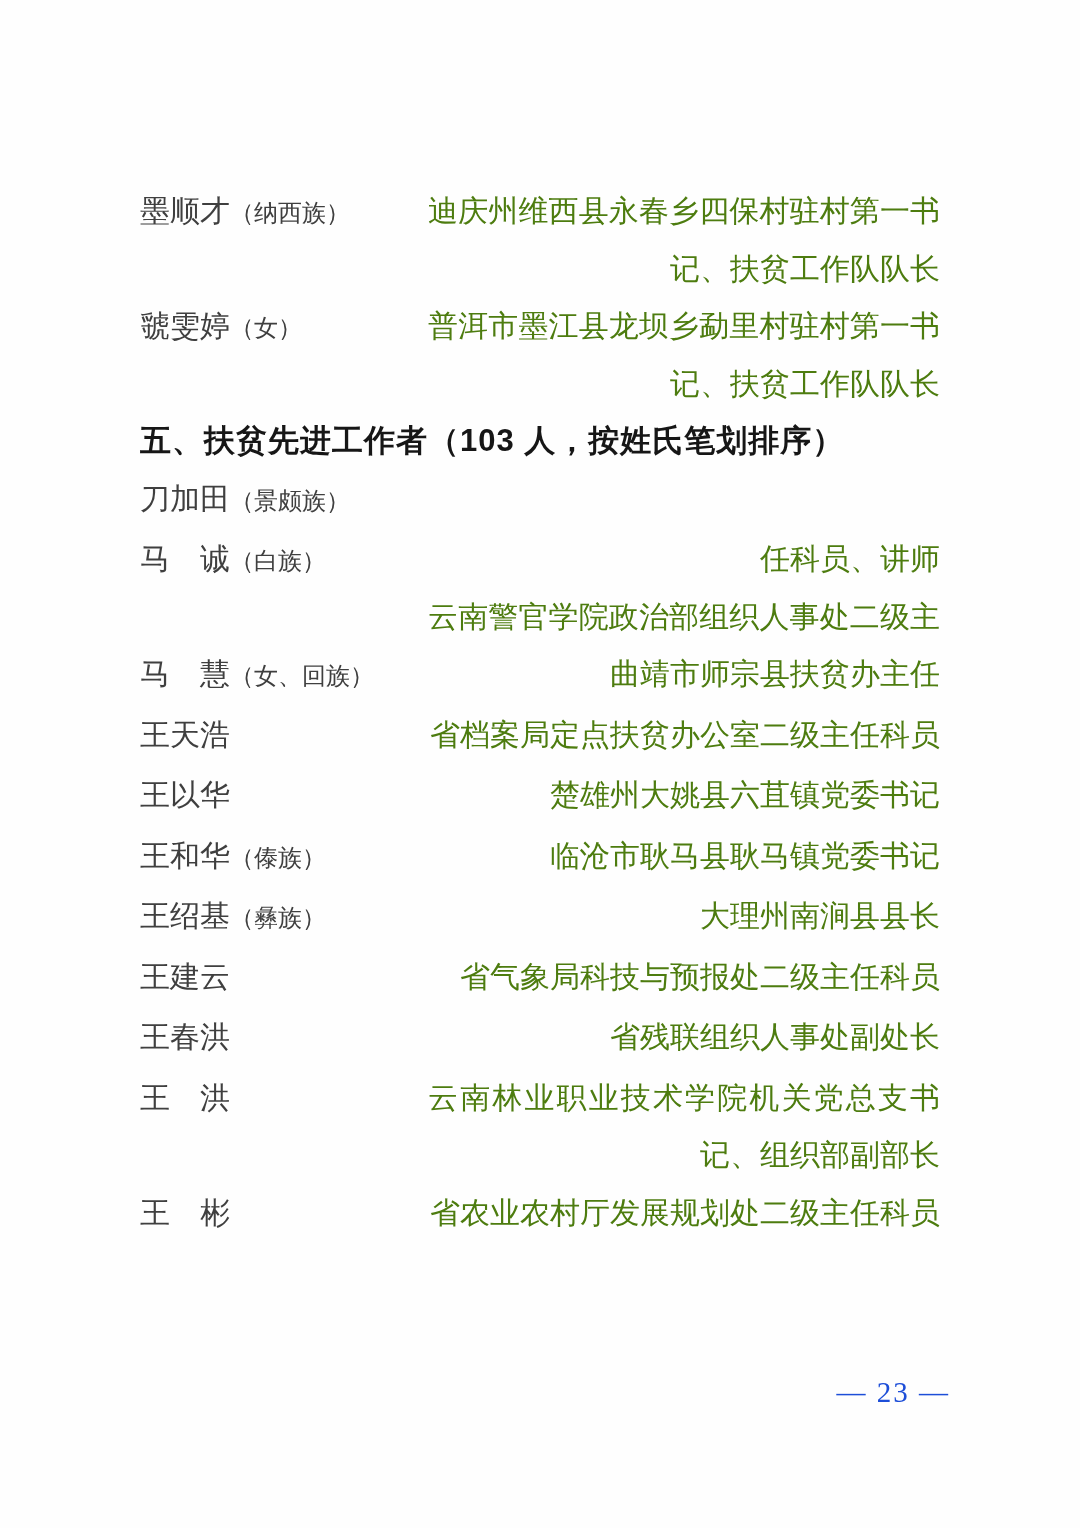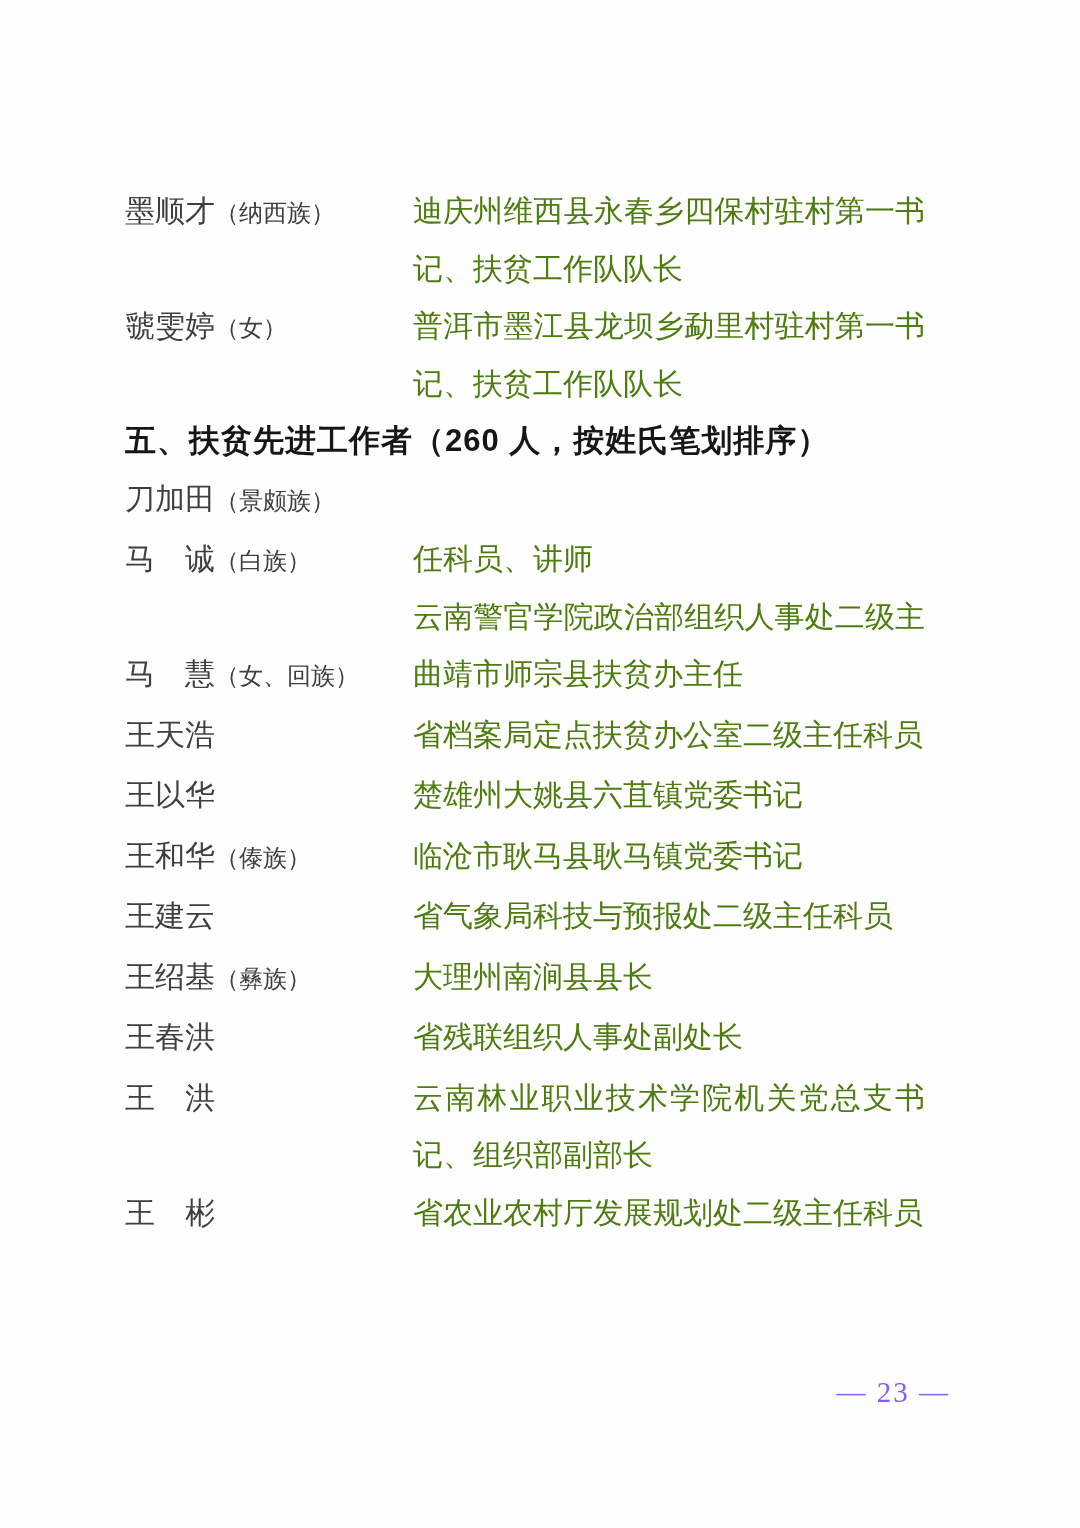--- a/index.html
+++ b/index.html
@@ -11,21 +11,21 @@
     position: relative;
     width: 1080px;
     height: 1528px;
     background: #fefefe;
     overflow: hidden;
     font-family: "Liberation Serif", "DejaVu Serif", serif;
     color: #3f3f3f;
   }
   .content {
     position: absolute;
-    left: 125px;
+    left: 140px;
     top: 182px;
     width: 800px;
   }
   .row {
     display: flex;
     align-items: flex-start;
   }
   .cell-name {
     width: 288px;
     flex: 0 0 288px;
@@ -38,21 +38,21 @@
     font-size: 24px;
   }
   .cell-desc {
     flex: 1 1 auto;
     min-width: 0;
     font-size: 30px;
     line-height: 57.5px;
     color: #4d7c0f;
   }
   .dline {
-    text-align: left;
+    text-align: right;
   }
   .jline {
     text-align: justify;
     text-align-last: justify;
     text-justify: inter-character;
   }
   .heading {
     font-family: "Liberation Sans", "DejaVu Sans", sans-serif;
     font-weight: 700;
     font-size: 31px;
@@ -60,21 +60,21 @@
     color: #161616;
     letter-spacing: 1px;
     white-space: nowrap;
   }
   .footer {
     position: absolute;
     top: 1372px;
     right: 130px;
     font-size: 29px;
     line-height: 40px;
-    color: #8b5cf6;
+    color: #1d4ed8;
     letter-spacing: 2px;
   }
 </style>
 </head>
 <body>
 
 <div class="page">
 
   <div class="content">
 
@@ -89,21 +89,21 @@
 
   <div class="row">
     <div class="cell-name"><span class="nm">虢雯婷</span><span class="pr">（女）</span></div>
     <div class="cell-desc">
             <div class="dline jline">普洱市墨江县龙坝乡勐里村驻村第一书</div>
             <div class="dline">记、扶贫工作队队长</div>
           </div>
   </div>
 </div>
 
-    <div class="heading">五、扶贫先进工作者（260 人，按姓氏笔划排序）</div>
+    <div class="heading">五、扶贫先进工作者（103 人，按姓氏笔划排序）</div>
 
     <div id="list-main">
   <div class="row">
     <div class="cell-name"><span class="nm">刀加田</span><span class="pr">（景颇族）</span></div>
   </div>
 
   <div class="row">
     <div class="cell-name"><span class="nm">马　诚</span><span class="pr">（白族）</span></div>
     <div class="cell-desc">
             <div class="dline">任科员、讲师</div>
@@ -133,30 +133,30 @@
   </div>
 
   <div class="row">
     <div class="cell-name"><span class="nm">王和华</span><span class="pr">（傣族）</span></div>
     <div class="cell-desc">
             <div class="dline">临沧市耿马县耿马镇党委书记</div>
           </div>
   </div>
 
   <div class="row">
-    <div class="cell-name"><span class="nm">王建云</span><span class="pr"></span></div>
+    <div class="cell-name"><span class="nm">王绍基</span><span class="pr">（彝族）</span></div>
     <div class="cell-desc">
-            <div class="dline">省气象局科技与预报处二级主任科员</div>
+            <div class="dline">大理州南涧县县长</div>
           </div>
   </div>
 
   <div class="row">
-    <div class="cell-name"><span class="nm">王绍基</span><span class="pr">（彝族）</span></div>
+    <div class="cell-name"><span class="nm">王建云</span><span class="pr"></span></div>
     <div class="cell-desc">
-            <div class="dline">大理州南涧县县长</div>
+            <div class="dline">省气象局科技与预报处二级主任科员</div>
           </div>
   </div>
 
   <div class="row">
     <div class="cell-name"><span class="nm">王春洪</span><span class="pr"></span></div>
     <div class="cell-desc">
             <div class="dline">省残联组织人事处副处长</div>
           </div>
   </div>
 

